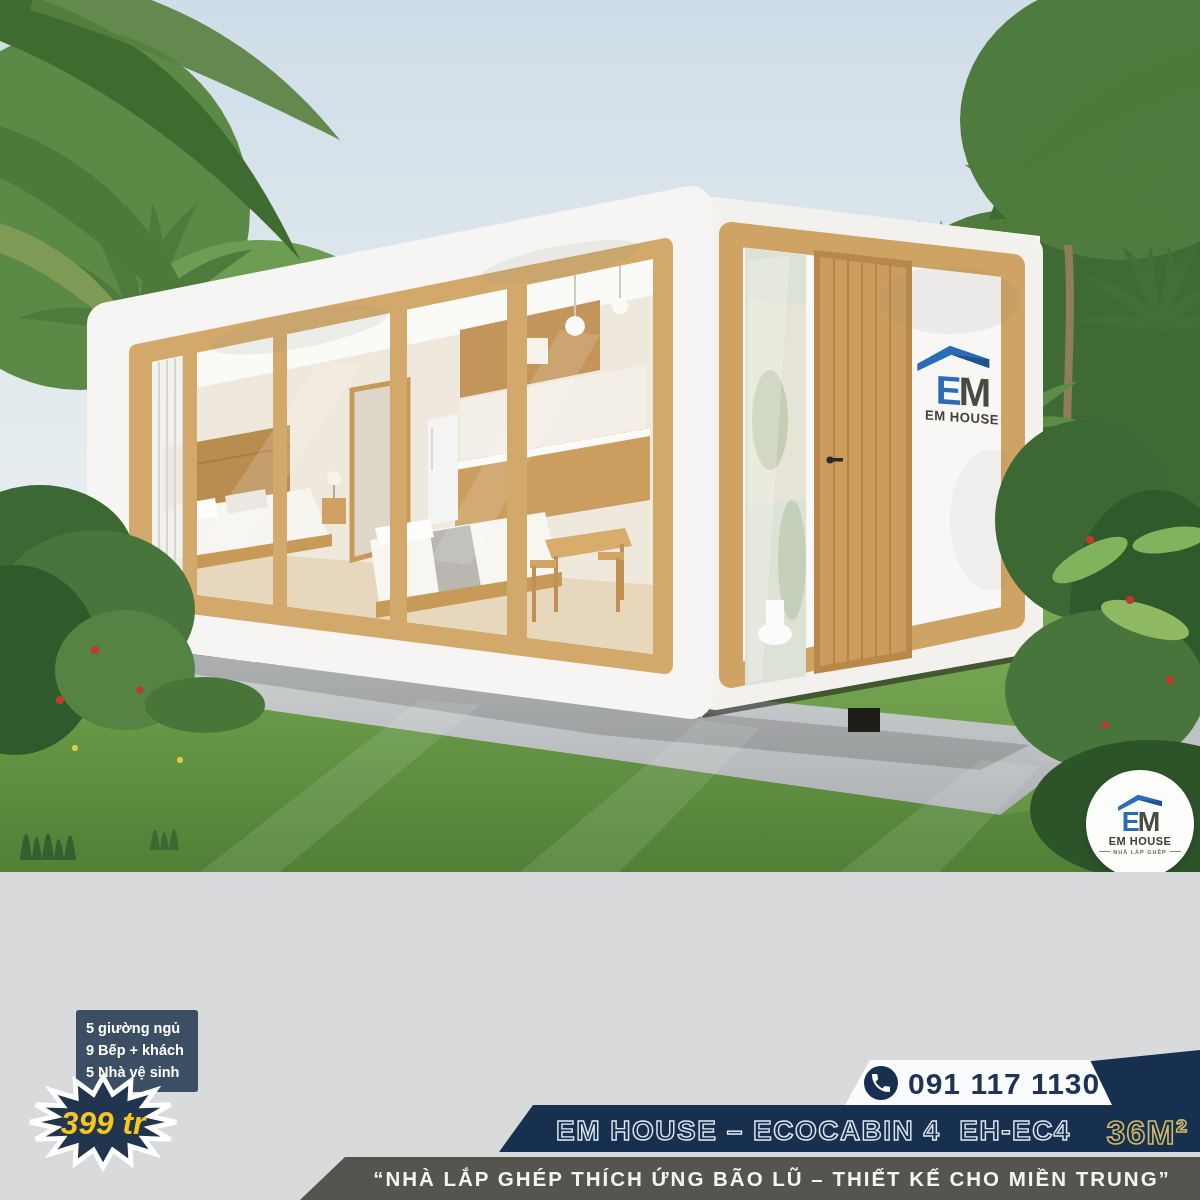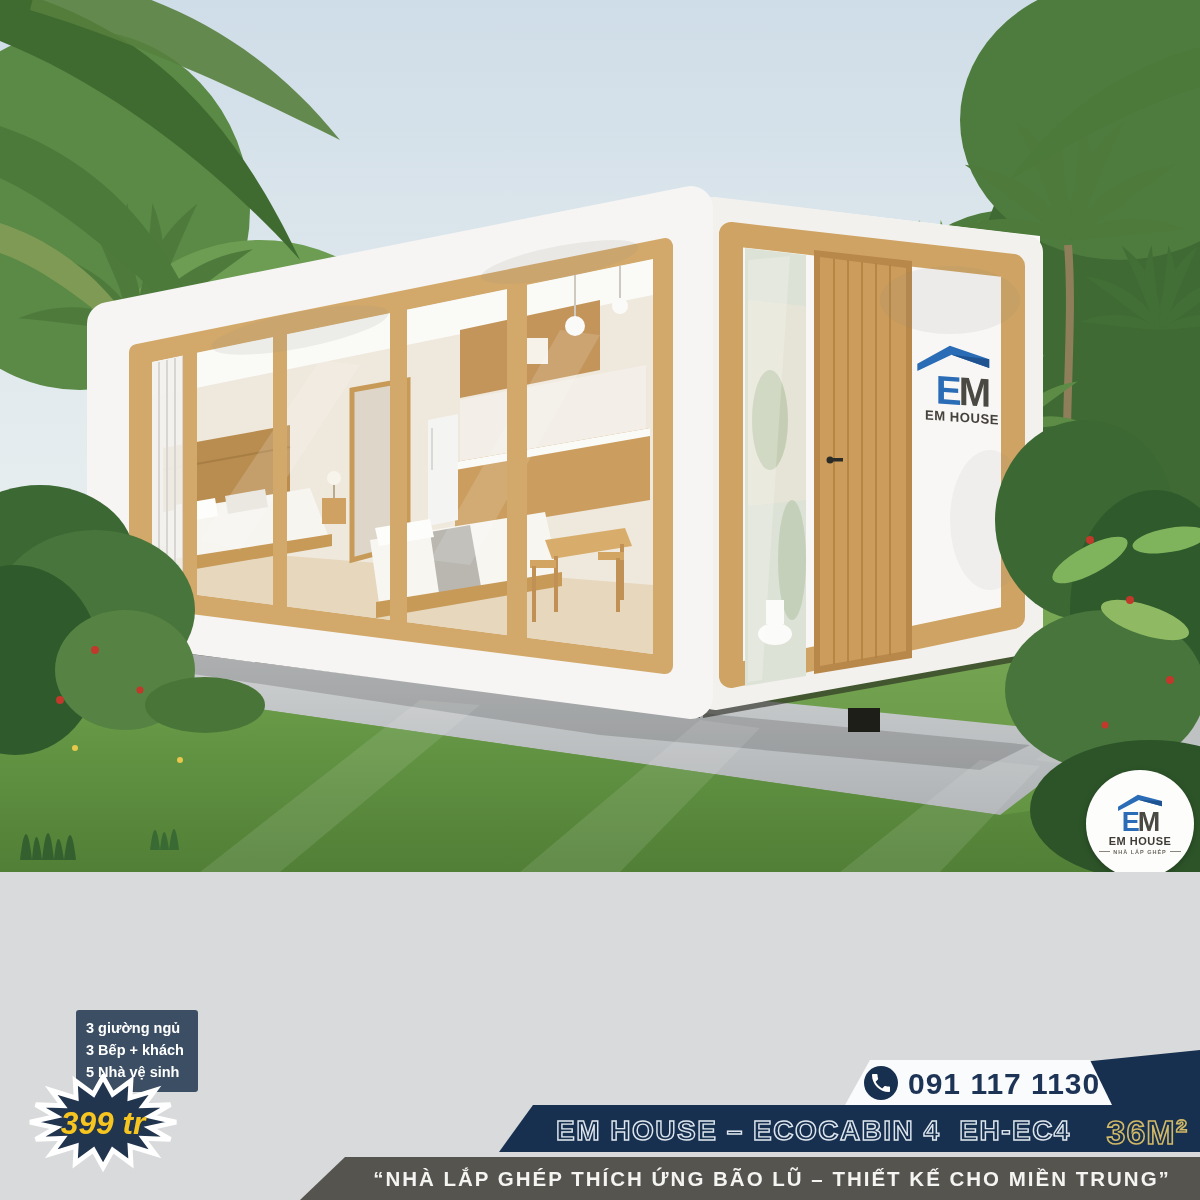--- a/index.html
+++ b/index.html
@@ -298,22 +298,22 @@
     </svg>
     <div class="em"><span class="e">E</span><span class="m">M</span></div>
     <div class="nm">EM HOUSE</div>
     <div class="tag">NHÀ LẮP GHÉP</div>
   </div>
   </div>
 
   <div class="band"></div>
 
   <div class="bubble">
-    <div>3 giường ngủ</div>
-    <div>3 Bếp + khách</div>
+    <div>5 giường ngủ</div>
+    <div>9 Bếp + khách</div>
     <div>5 Nhà vệ sinh</div>
     <div class="ptr"></div>
   </div>
 
   <svg class="star" viewBox="-2 -2 168 104">
     <polygon points="156,48 129,54 150,66 122,65 134,81 108,73 109,91 90,77 80,95 70,77 51,91 52,73 26,81 38,65 10,66 31,54 4,48 31,42 10,30 38,31 26,15 52,23 51,5 70,19 80,1 90,19 109,5 108,23 134,15 122,31 150,30 129,42" fill="#22354f" stroke="#ffffff" stroke-width="5" stroke-linejoin="miter"></polygon>
     <text x="80" y="60" text-anchor="middle" font-family="Liberation Sans, sans-serif" font-size="33" font-weight="bold" font-style="italic" fill="#f6c51f">399 tr</text>
   </svg>
 
   <svg class="banners" viewBox="0 1040 1200 160">

